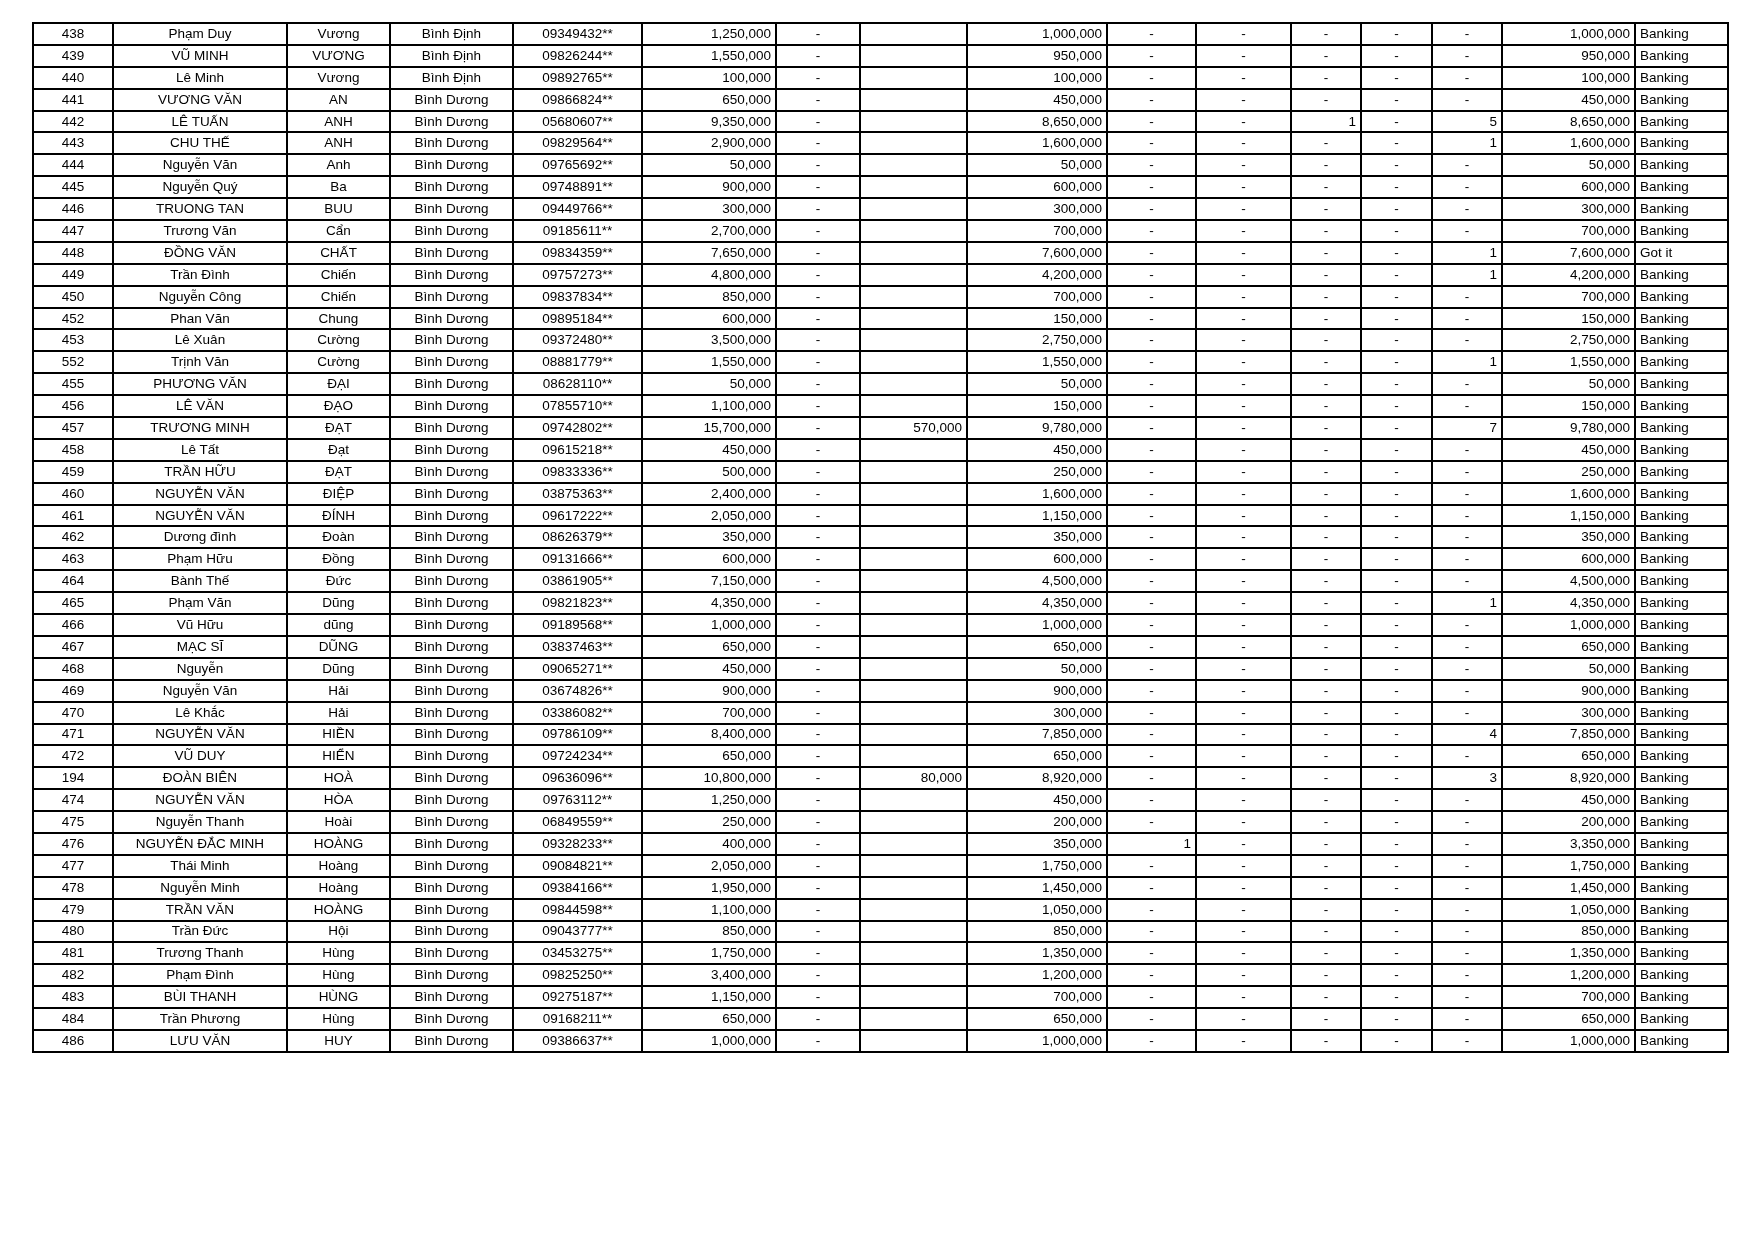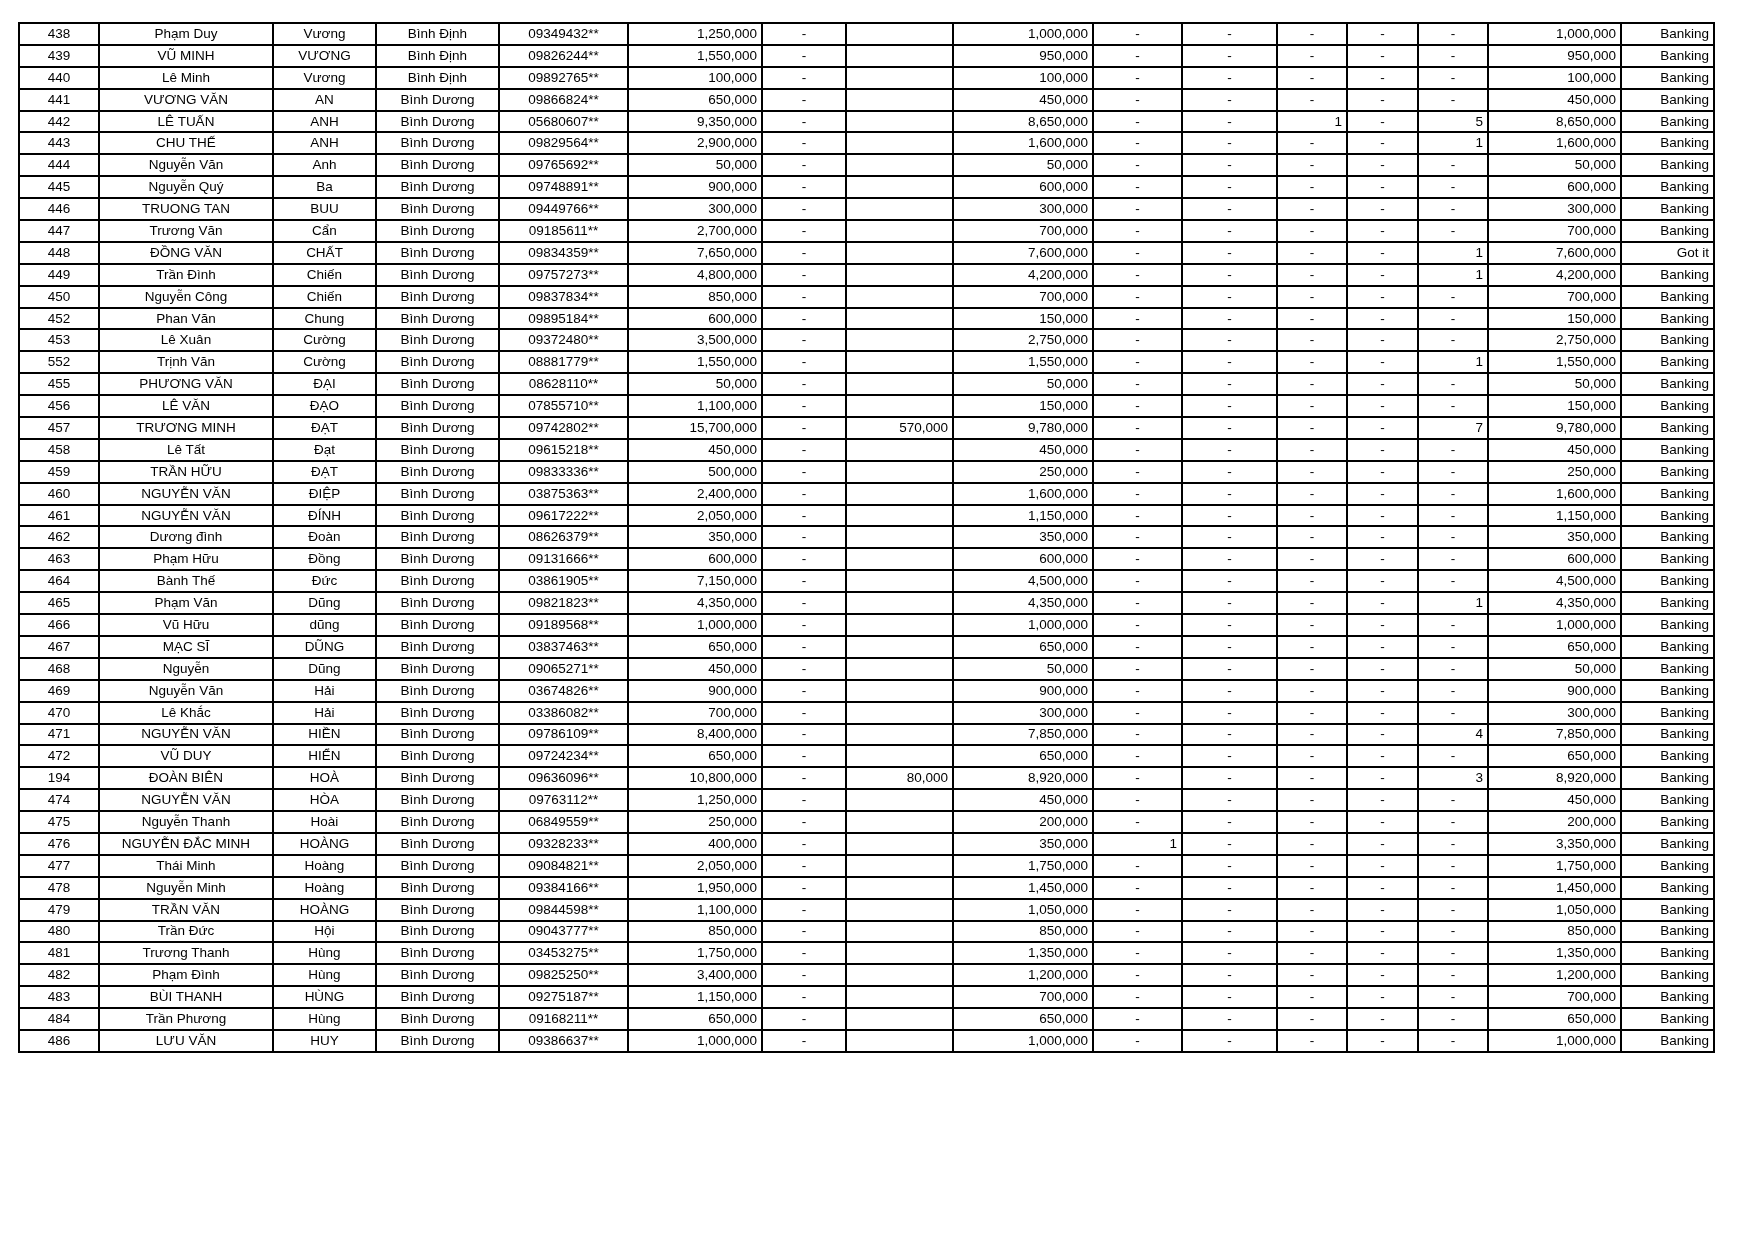--- a/index.html
+++ b/index.html
@@ -10,21 +10,21 @@
   body {
     width: 1755px;
     height: 1241px;
     position: relative;
     overflow: hidden;
     font-family: "Liberation Sans", sans-serif;
     color: #000000;
   }
   .sheet {
     position: absolute;
-    left: 18px;
+    left: 32px;
     top: 22px;
   }
   table.grid {
     border-collapse: collapse;
     table-layout: fixed;
     border: 1px solid #000;
   }
   table.grid td {
     border: 2px solid #000;
     height: 21.9px;
@@ -32,21 +32,21 @@
     font-size: 13.5px;
     line-height: 18px;
     padding: 0 4px;
     white-space: nowrap;
     overflow: hidden;
     vertical-align: middle;
   }
   td.c  { text-align: center; }
   td.r  { text-align: right; padding-right: 9px; }
   td.nr { text-align: right; padding-right: 13px; }
-  td.l  { text-align: right; padding-left: 6px; }
+  td.l  { text-align: left; padding-left: 6px; }
 </style>
 </head>
 <body>
 
 <div class="sheet">
   <table class="grid">
     <colgroup id="cols">
         <col style="width: 80px;">
         <col style="width: 174px;">
         <col style="width: 103px;">

